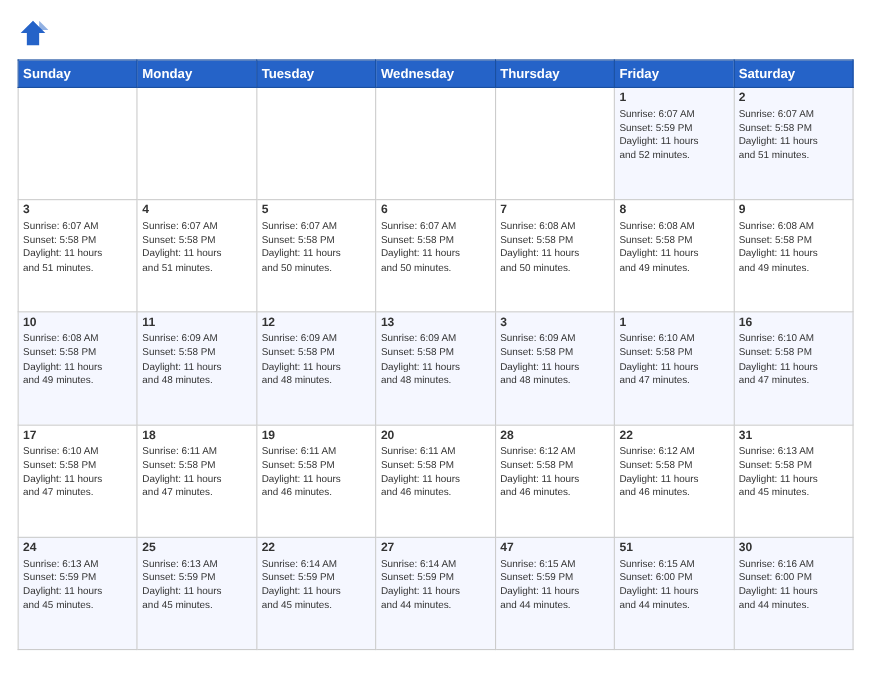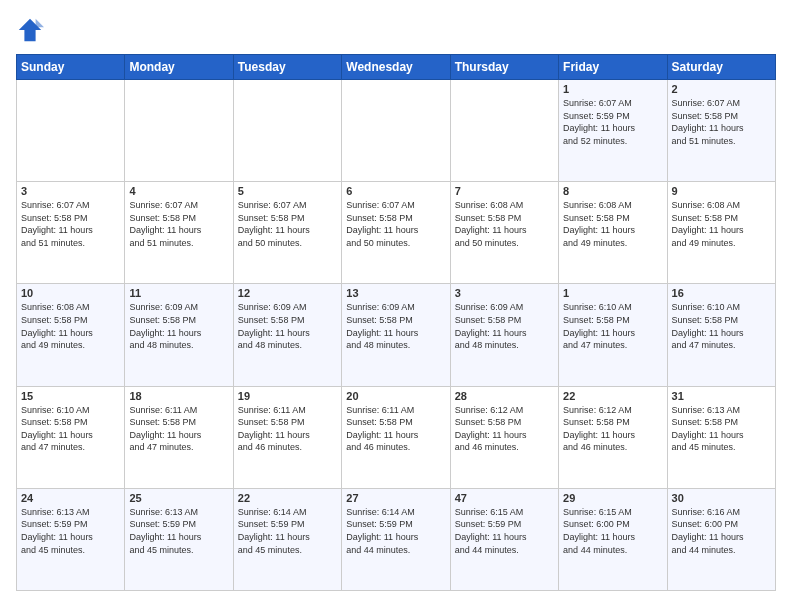--- a/index.html
+++ b/index.html
@@ -258,21 +258,21 @@
           <td>
             <span class="day-num">16</span>
             <div class="day-info" style="white-space: pre-line;">Sunrise: 6:10 AM
 Sunset: 5:58 PM
 Daylight: 11 hours
 and 47 minutes.</div>
           </td>
         </tr>
         <tr>
           <td>
-            <span class="day-num">15</span>
+            <span class="day-num">17</span>
             <div class="day-info" style="white-space: pre-line;">Sunrise: 6:10 AM
 Sunset: 5:58 PM
 Daylight: 11 hours
 and 47 minutes.</div>
           </td>
           <td>
             <span class="day-num">18</span>
             <div class="day-info" style="white-space: pre-line;">Sunrise: 6:11 AM
 Sunset: 5:58 PM
 Daylight: 11 hours
@@ -344,21 +344,21 @@
 and 44 minutes.</div>
           </td>
           <td>
             <span class="day-num">47</span>
             <div class="day-info" style="white-space: pre-line;">Sunrise: 6:15 AM
 Sunset: 5:59 PM
 Daylight: 11 hours
 and 44 minutes.</div>
           </td>
           <td>
-            <span class="day-num">29</span>
+            <span class="day-num">51</span>
             <div class="day-info" style="white-space: pre-line;">Sunrise: 6:15 AM
 Sunset: 6:00 PM
 Daylight: 11 hours
 and 44 minutes.</div>
           </td>
           <td>
             <span class="day-num">30</span>
             <div class="day-info" style="white-space: pre-line;">Sunrise: 6:16 AM
 Sunset: 6:00 PM
 Daylight: 11 hours

